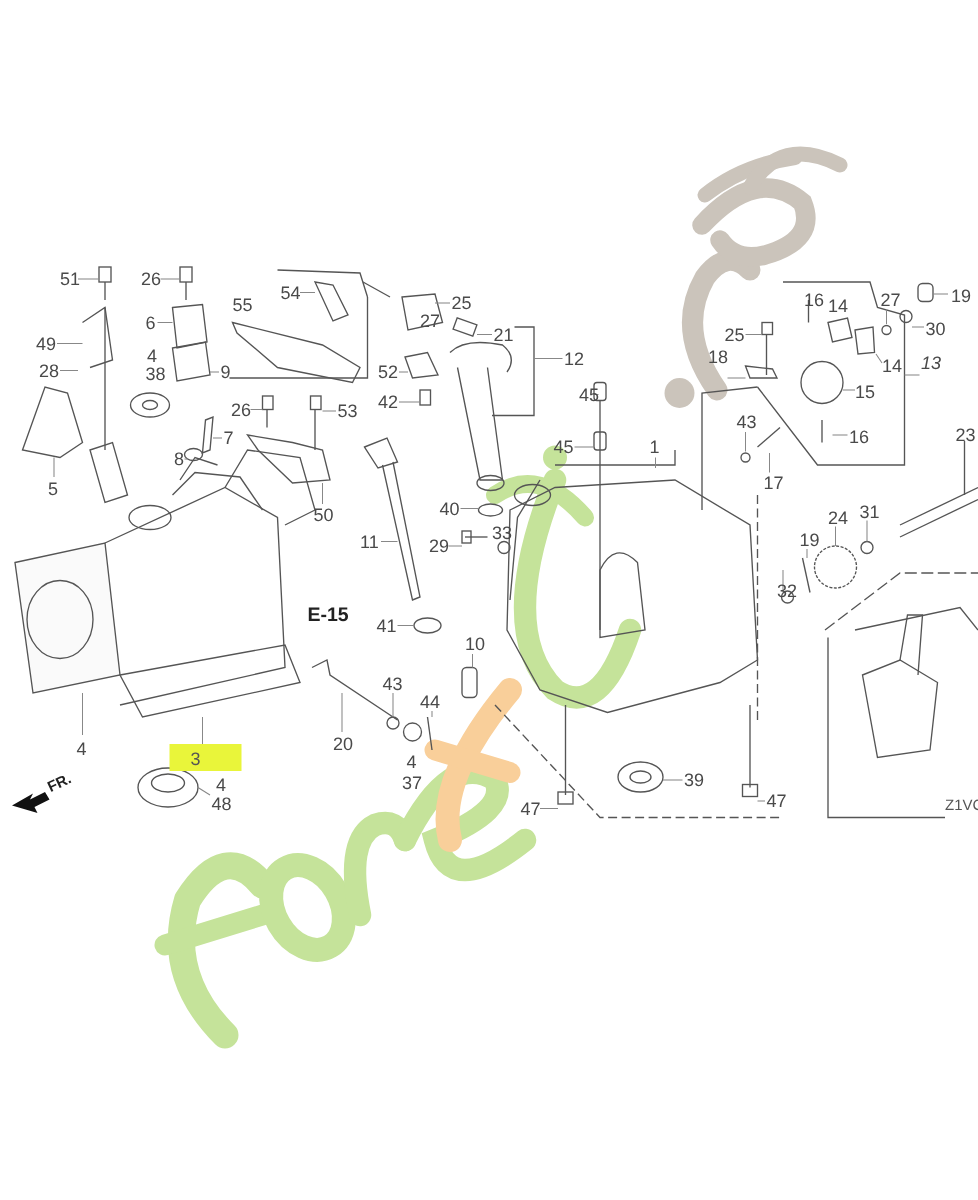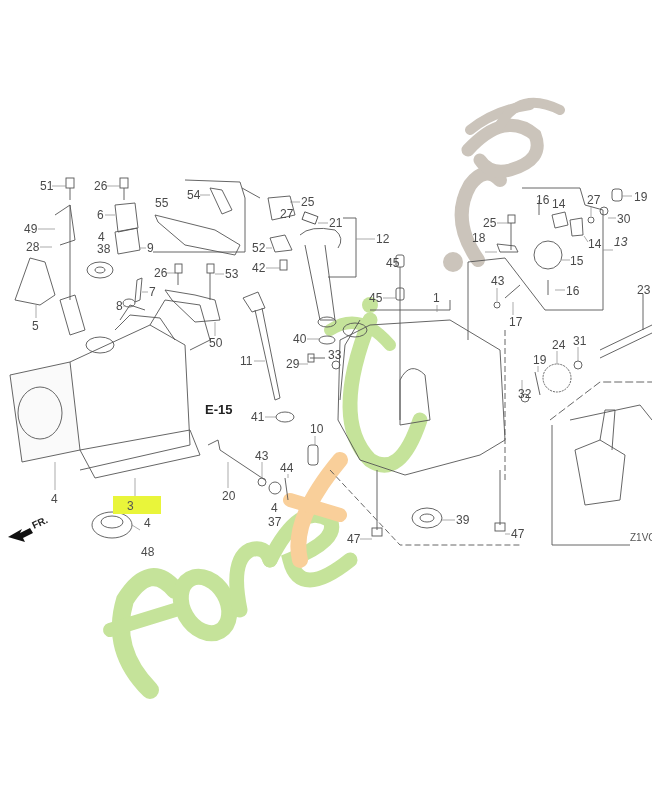--- a/index.html
+++ b/index.html
@@ -270,21 +270,21 @@
       <div class="lbl" style="left: 328px; top: 349px;">33</div>
       <div class="lbl" style="left: 251px; top: 411px;">41</div>
       <div class="lbl" style="left: 310px; top: 423px;">10</div>
       <div class="lbl" style="left: 255px; top: 450px;">43</div>
       <div class="lbl" style="left: 280px; top: 462px;">44</div>
       <div class="lbl" style="left: 222px; top: 490px;">20</div>
       <div class="lbl" style="left: 271px; top: 502px;">4</div>
       <div class="lbl" style="left: 268px; top: 516px;">37</div>
       <div class="lbl" style="left: 51px; top: 493px;">4</div>
       <div class="lbl" style="left: 144px; top: 517px;">4</div>
-      <div class="lbl" style="left: 141px; top: 530px; margin-top: 16px;">48</div>
+      <div class="lbl" style="left: 141px; top: 530px;">48</div>
       <div class="lbl" style="left: 386px; top: 257px;">45</div>
       <div class="lbl" style="left: 369px; top: 292px;">45</div>
       <div class="lbl" style="left: 433px; top: 292px;">1</div>
       <div class="lbl" style="left: 347px; top: 533px;">47</div>
       <div class="lbl" style="left: 456px; top: 514px;">39</div>
       <div class="lbl" style="left: 511px; top: 528px;">47</div>
       <div class="lbl" style="left: 483px; top: 217px;">25</div>
       <div class="lbl" style="left: 472px; top: 232px;">18</div>
       <div class="lbl" style="left: 491px; top: 275px;">43</div>
       <div class="lbl" style="left: 509px; top: 316px;">17</div>

